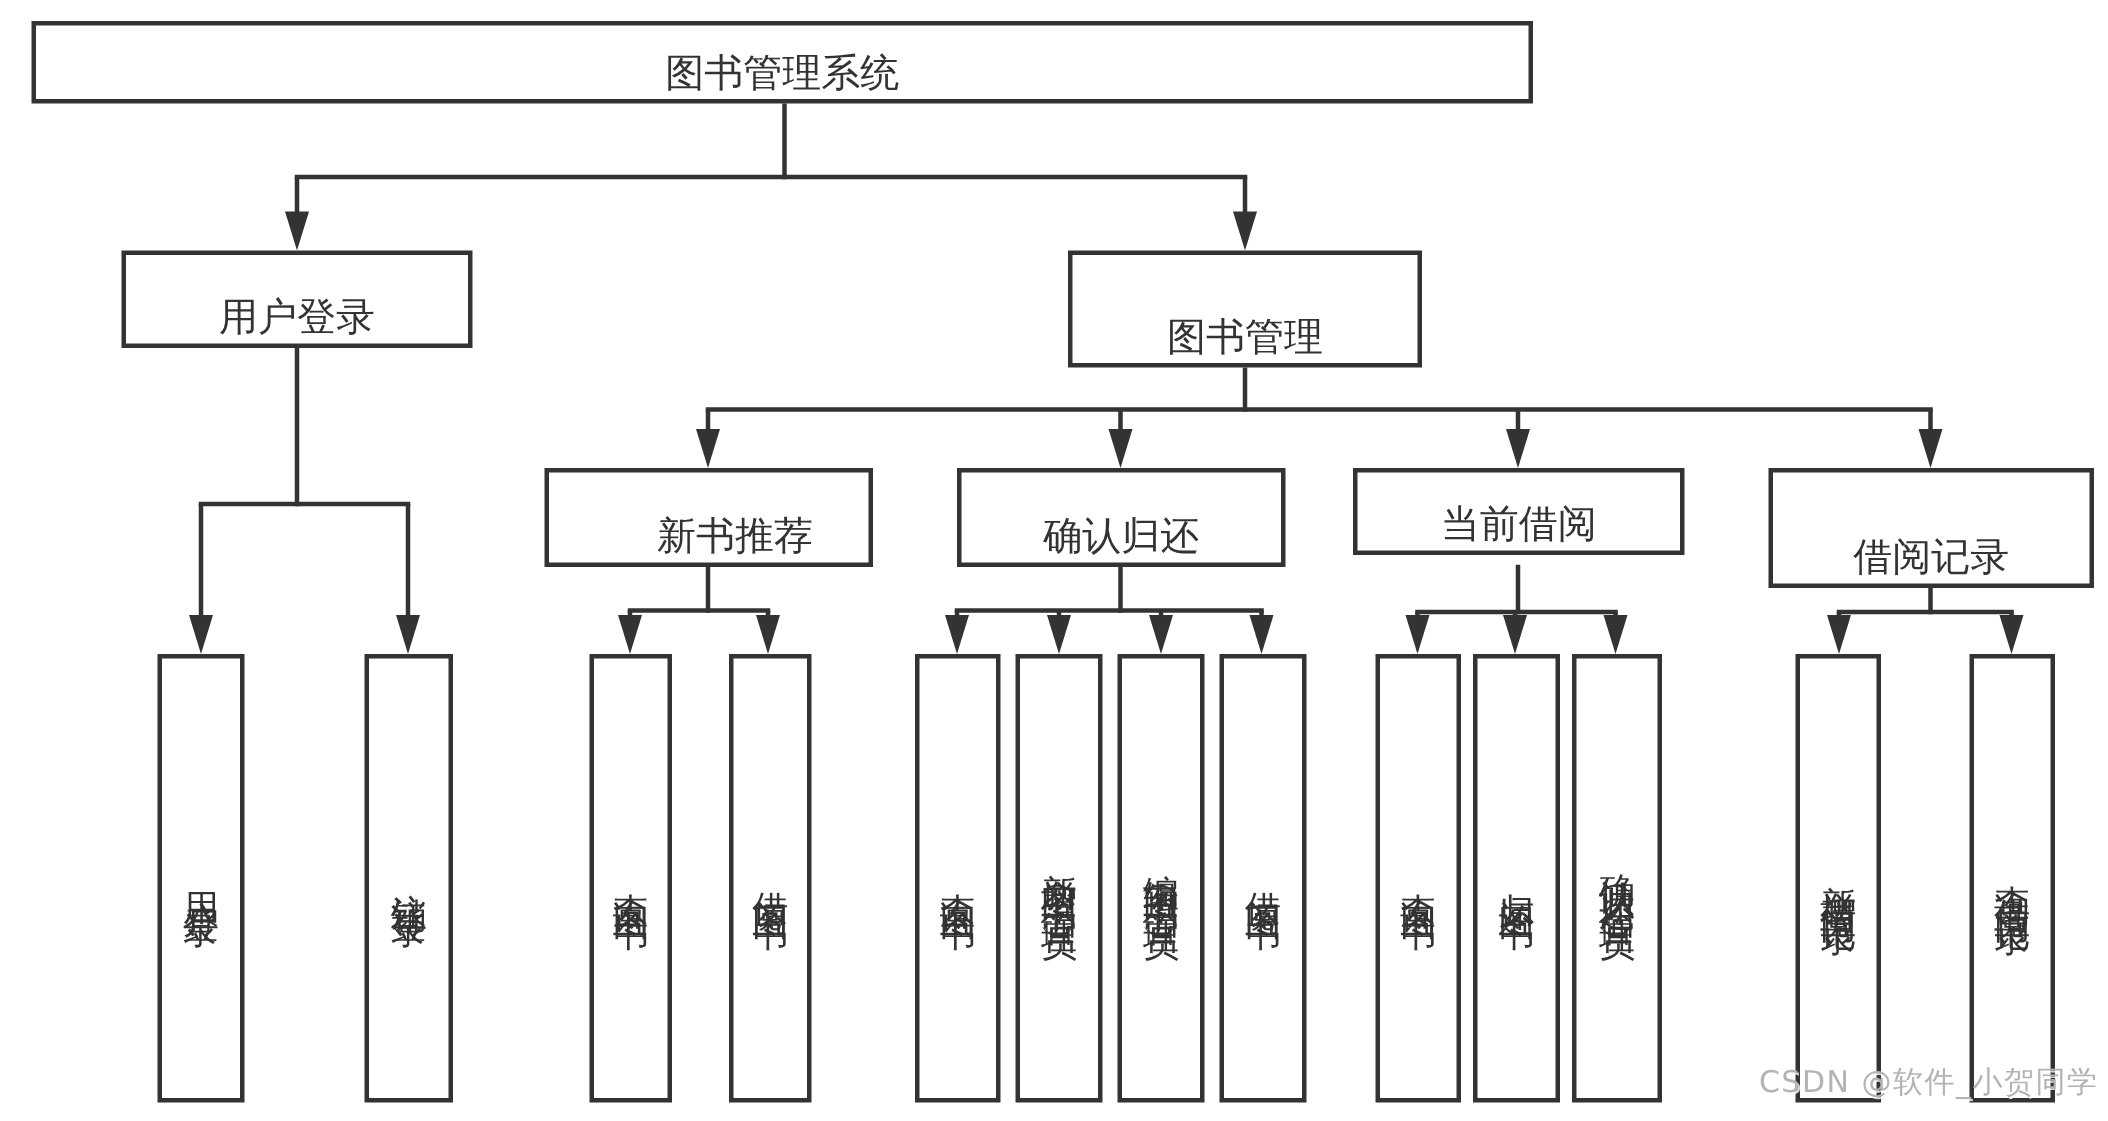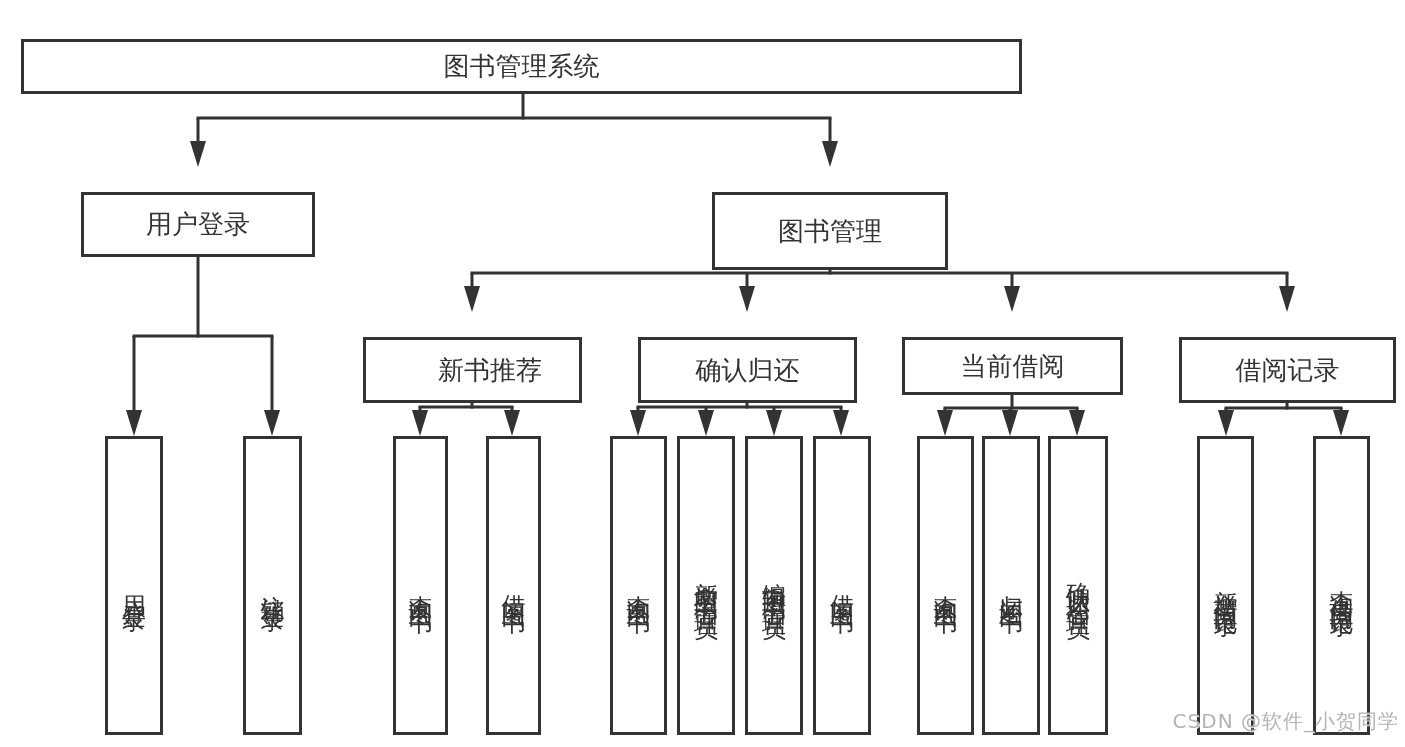--- a/index.html
+++ b/index.html
@@ -22,25 +22,24 @@
   }
   #connectors{
     position:absolute;left:0;top:0;
     pointer-events:none;
   }
   .hbox{
     position:absolute;
     box-sizing:border-box;
     border:3px solid var(--line);
     background:#fff;
-    display:flex;align-items:center;justify-content:center;
+    display:flex;align-items:flex-end;justify-content:center;
     color:var(--text);
     font-size:26px;
     white-space:nowrap;
-    margin-top:25px;
   }
   .vbox{
     position:absolute;
     box-sizing:border-box;
     top:436px;height:299px;
     border:3px solid var(--line);
     background:#fff;
     display:flex;align-items:center;justify-content:center;
     color:var(--text);
   }
@@ -178,21 +177,21 @@
 
   <div class="hbox" style="left:363px;top:312px;width:219px;height:66px;padding-left:35px;">
     <span>新书推荐</span>
   </div>
   <div class="hbox" style="left:638px;top:312px;width:219px;height:66px;">
     <span>确认归还</span>
   </div>
   <div class="hbox" style="left:902px;top:312px;width:221px;height:58px;">
     <span>当前借阅</span>
   </div>
-  <div class="hbox" style="left:1179px;top:312px;width:217px;height:66px;">
+  <div class="hbox" style="left:1179px;top:312px;width:217px;height:80px;">
     <span>借阅记录</span>
   </div>
 
   <div class="vbox" style="left:105px;width:58px;">
     <span>用户登录</span>
   </div>
   <div class="vbox" style="left:243px;width:59px;">
     <span>注销登录</span>
   </div>
 

